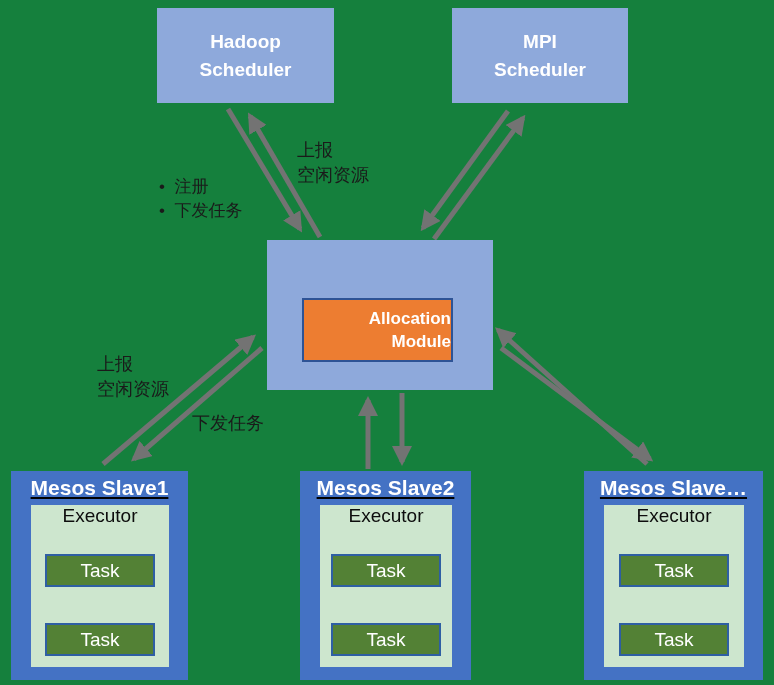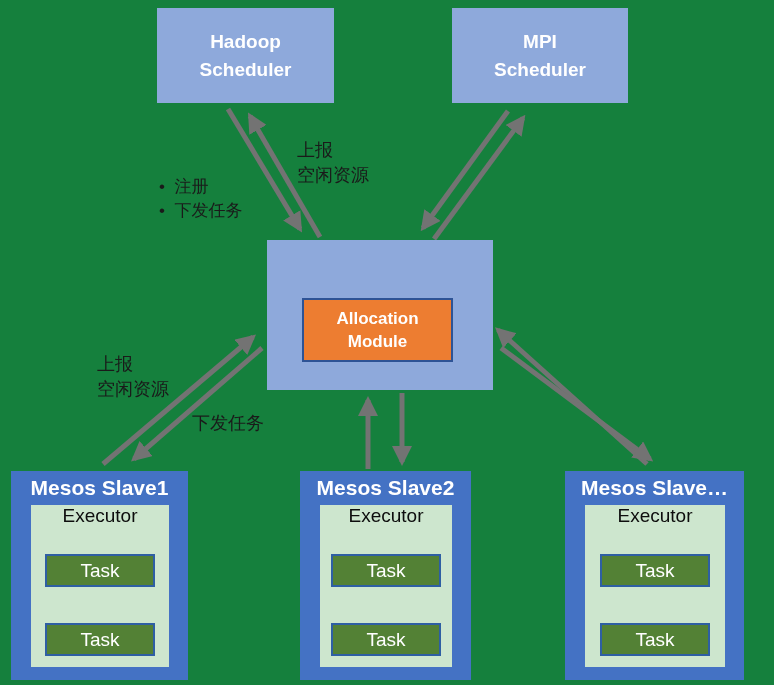--- a/index.html
+++ b/index.html
@@ -46,30 +46,31 @@
     left: 35px; top: 58px; width: 151px; height: 64px;
     background: #ED7D31;
     border: 2px solid #2E5395;
     color: #ffffff;
     font-weight: bold;
     font-size: 17px;
     line-height: 23px;
     display: flex;
     flex-direction: column;
     justify-content: center;
+    align-items: flex-end;
   }
 
   
   .slave {
     background: #4472C4;
-    top: 471px; height: 209px;
+    top: 471px; height: 209px; text-decoration: underline;
   }
   .slave-1 { left: 11px;  width: 177px; }
   .slave-2 { left: 300px; width: 171px; }
-  .slave-3 { left: 565px; width: 179px; text-align: center; }
+  .slave-3 { left: 584px; width: 179px; text-align: center; }
   .slave-title {
     color: #ffffff;
     font-weight: bold;
     font-size: 21px;
     padding-top: 5px;
     white-space: nowrap;
     overflow: hidden;
   }
   .executor {
     position: absolute;

